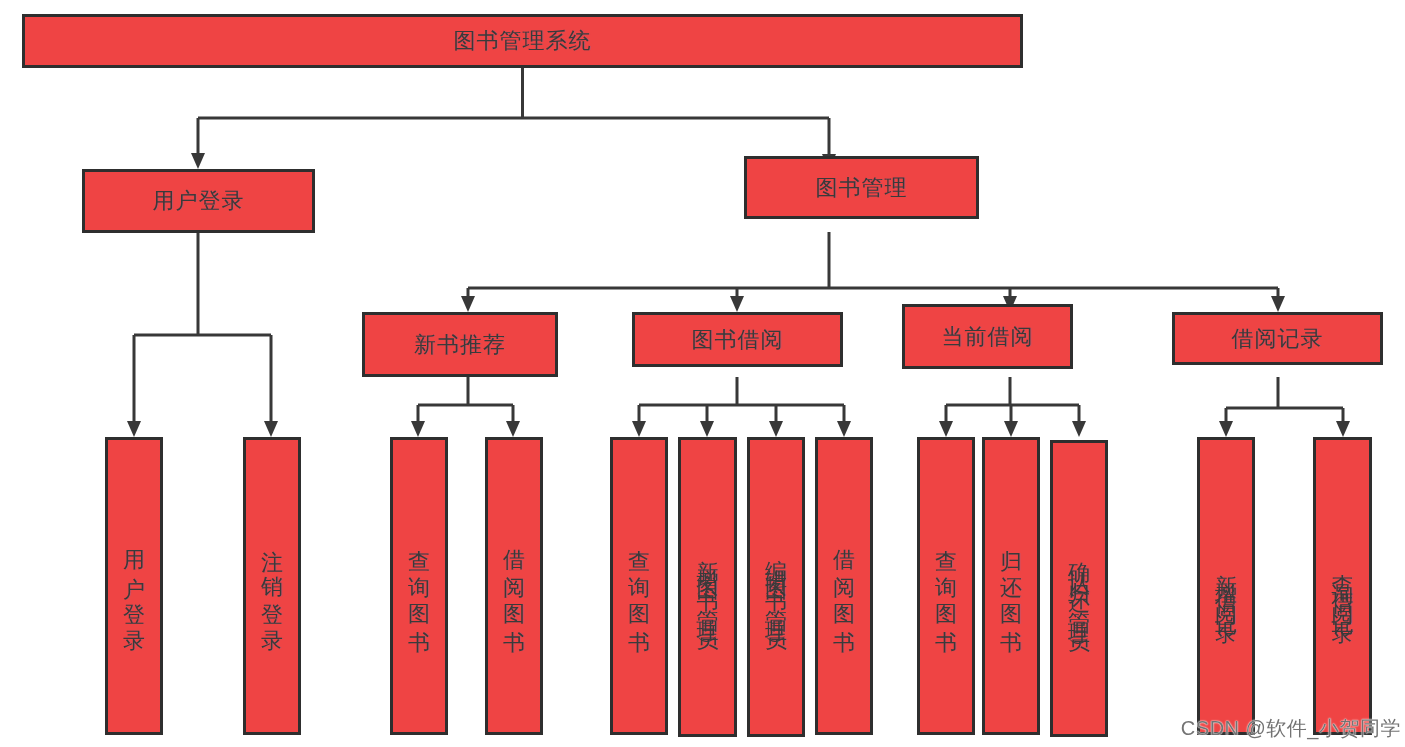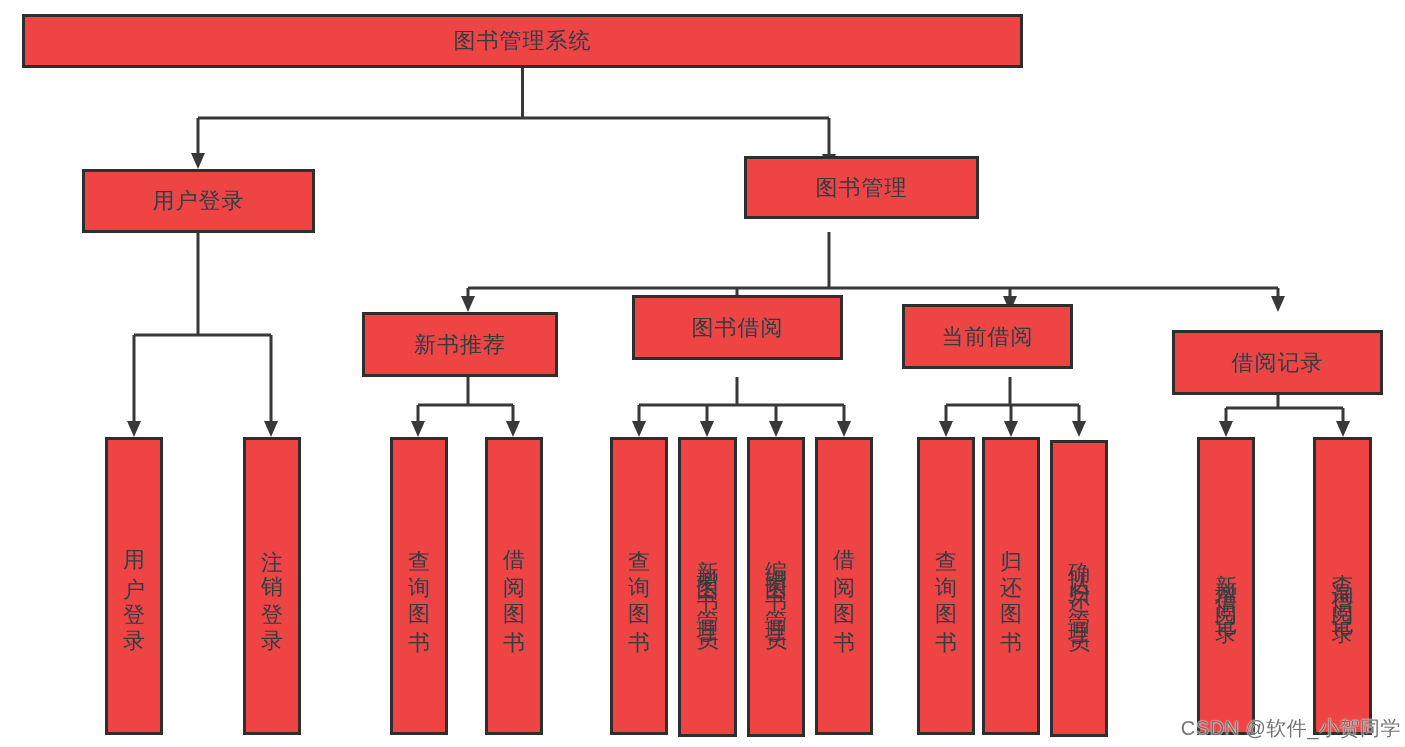--- a/index.html
+++ b/index.html
@@ -97,23 +97,23 @@
     <polygon points="1219,421 1233,421 1226,437" fill="#383838" stroke="none"></polygon>
     <polygon points="1336,421 1350,421 1343,437" fill="#383838" stroke="none"></polygon>
   </svg>
 
   <div class="box h-box" style="left:22px; top:14px; width:1001px; height:54px;">图书管理系统</div>
 
   <div class="box h-box" style="left:82px; top:169px; width:233px; height:64px;">用户登录</div>
   <div class="box h-box" style="left:712px; top:156px; width:235px; height:63px;margin-left:32px;">图书管理</div>
 
   <div class="box h-box" style="left:362px; top:312px; width:196px; height:65px;">新书推荐</div>
-  <div class="box h-box" style="left:632px; top:295px; width:211px; height:65px;">图书借阅</div>
+  <div class="box h-box" style="left:632px; top:312px; width:211px; height:55px;">图书借阅</div>
   <div class="box h-box" style="left:902px; top:304px; width:171px; height:65px;">当前借阅</div>
-  <div class="box h-box" style="left:1172px; top:330px; width:211px; height:65px;">借阅记录</div>
+  <div class="box h-box" style="left:1172px; top:312px; width:211px; height:53px;">借阅记录</div>
 
   <div class="box v-box" style="left:105px; top:437px; width:58px; height:298px;">
     <span class="v-label" style="letter-spacing: 27px;">用户登录</span>
   </div>
   <div class="box v-box" style="left:243px; top:437px; width:58px; height:298px;">
     <span class="v-label" style="letter-spacing: 27px;">注销登录</span>
   </div>
   <div class="box v-box" style="left:390px; top:437px; width:58px; height:298px;">
     <span class="v-label" style="letter-spacing: 27px;">查询图书</span>
   </div>

